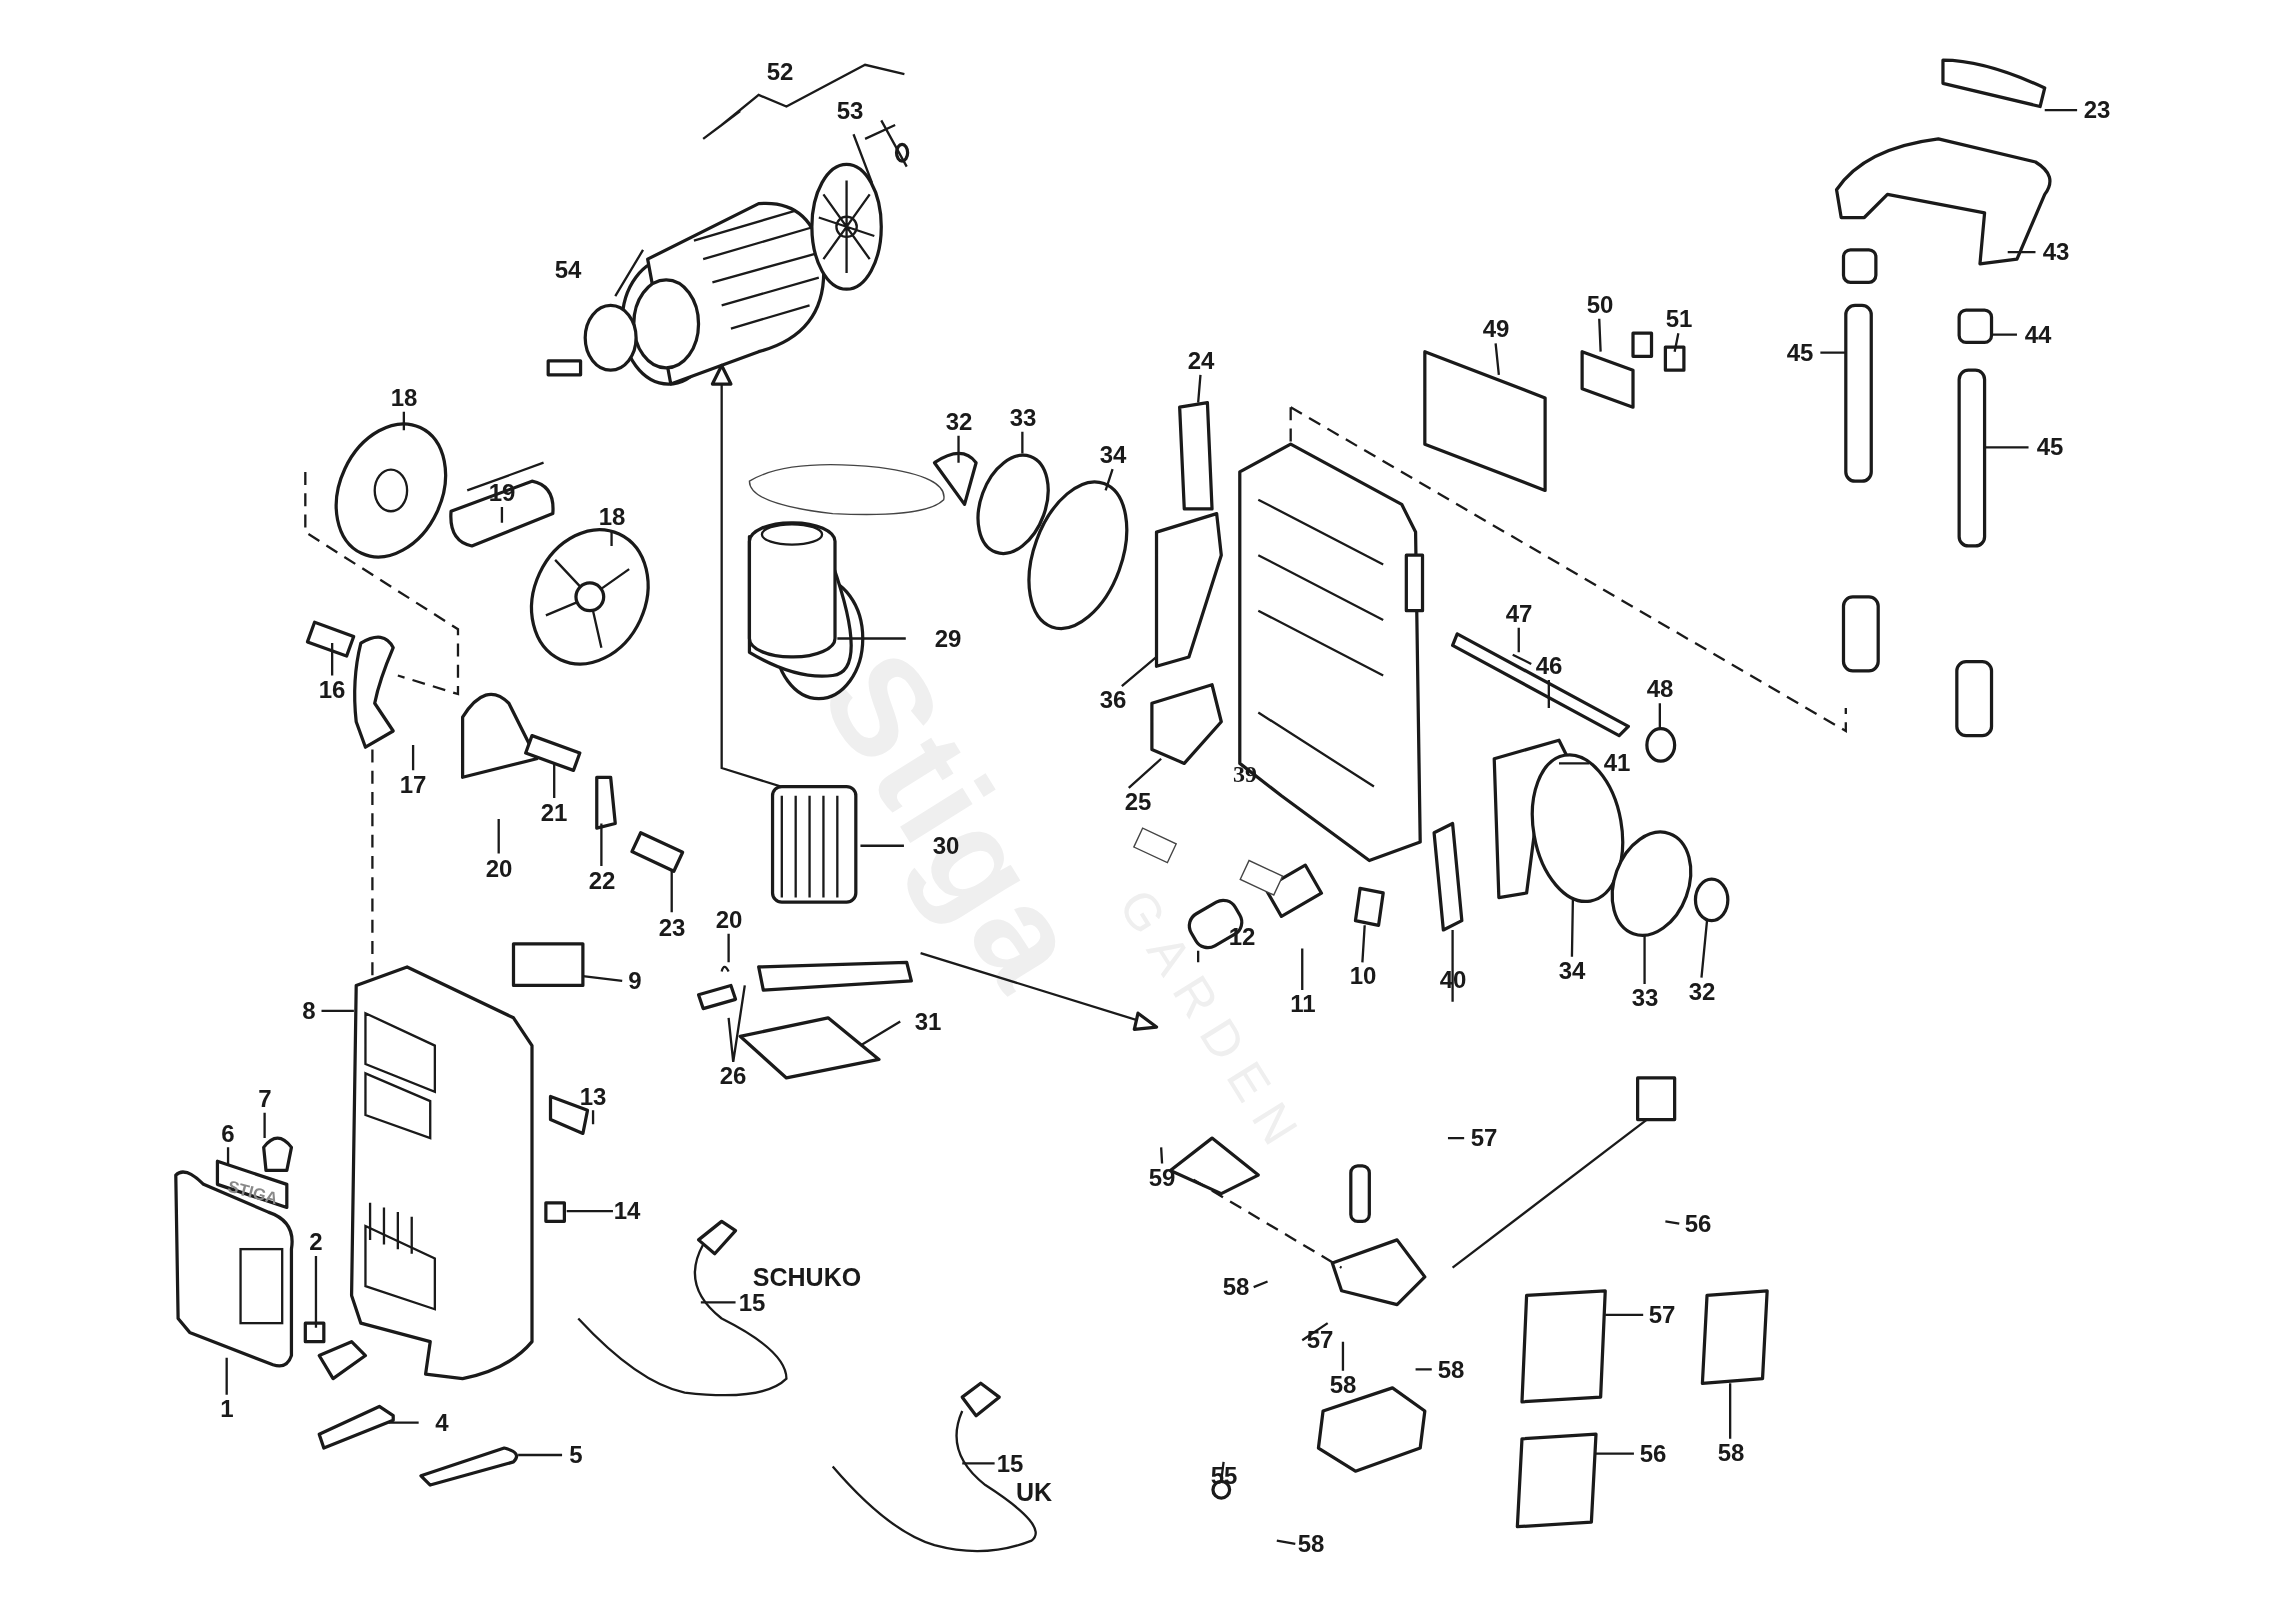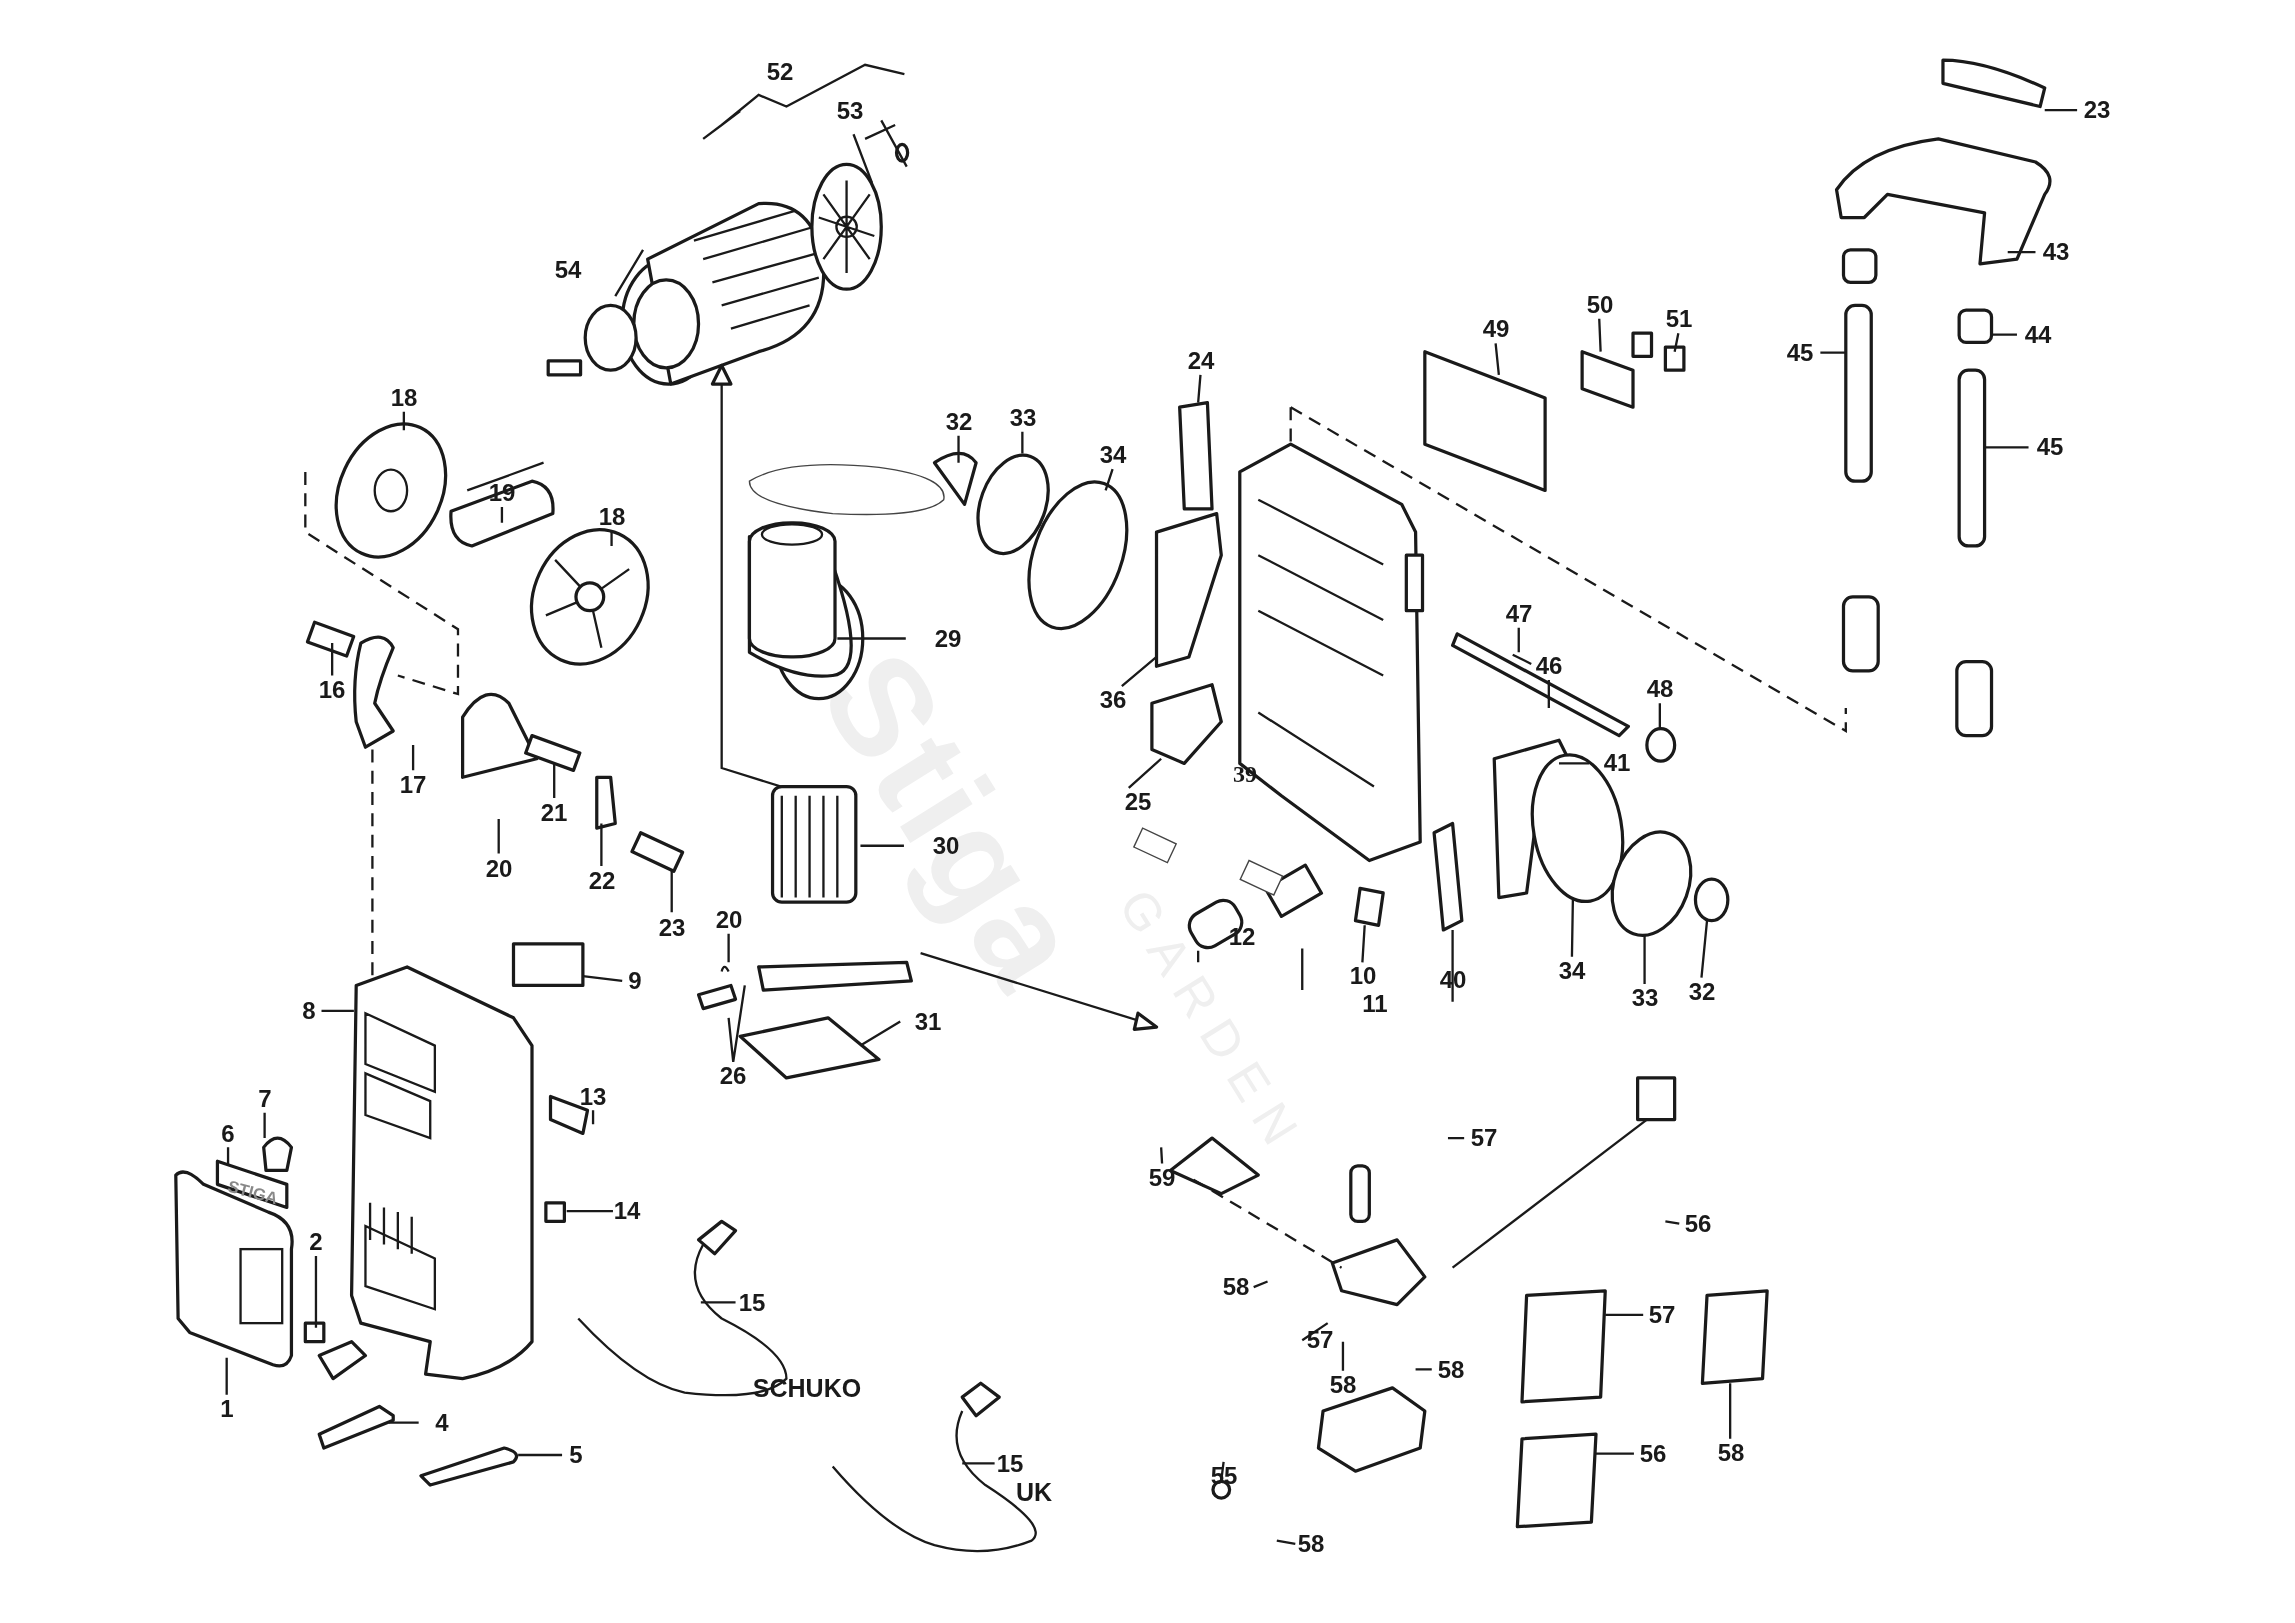--- a/index.html
+++ b/index.html
@@ -190,21 +190,21 @@
   <div id="labels">
       <div class="lbl" style="left: 227px; top: 1409px;">1</div>
       <div class="lbl" style="left: 316px; top: 1242px;">2</div>
       <div class="lbl" style="left: 442px; top: 1423px;">4</div>
       <div class="lbl" style="left: 576px; top: 1455px;">5</div>
       <div class="lbl" style="left: 228px; top: 1134px;">6</div>
       <div class="lbl" style="left: 265px; top: 1099px;">7</div>
       <div class="lbl" style="left: 309px; top: 1011px;">8</div>
       <div class="lbl" style="left: 635px; top: 981px;">9</div>
       <div class="lbl" style="left: 1363px; top: 976px;">10</div>
-      <div class="lbl" style="left: 1375px; top: 1004px;">11</div>
+      <div class="lbl" style="left: 1303px; top: 1004px;">11</div>
       <div class="lbl" style="left: 1198px; top: 937px; margin-left: 44px;">12</div>
       <div class="lbl" style="left: 593px; top: 1097px;">13</div>
       <div class="lbl" style="left: 627px; top: 1211px;">14</div>
       <div class="lbl" style="left: 752px; top: 1303px;">15</div>
       <div class="lbl" style="left: 1010px; top: 1464px;">15</div>
       <div class="lbl" style="left: 332px; top: 690px;">16</div>
       <div class="lbl" style="left: 413px; top: 785px;">17</div>
       <div class="lbl" style="left: 404px; top: 398px;">18</div>
       <div class="lbl" style="left: 612px; top: 517px;">18</div>
       <div class="lbl" style="left: 502px; top: 493px;">19</div>
@@ -250,16 +250,16 @@
       <div class="lbl" style="left: 1320px; top: 1340px;">57</div>
       <div class="lbl" style="left: 1662px; top: 1315px;">57</div>
       <div class="lbl" style="left: 1236px; top: 1287px;">58</div>
       <div class="lbl" style="left: 1343px; top: 1385px;">58</div>
       <div class="lbl" style="left: 1451px; top: 1370px;">58</div>
       <div class="lbl" style="left: 1311px; top: 1544px;">58</div>
       <div class="lbl" style="left: 1731px; top: 1453px;">58</div>
       <div class="lbl" style="left: 1162px; top: 1178px;">59</div>
     </div>
 
-  <div class="lbl big" style="left:807px;top:1388px;">SCHUKO</div>
+  <div class="lbl big" style="left:807px;top:1277px;">SCHUKO</div>
   <div class="lbl big" style="left:1034px;top:1492px;">UK</div>
 </div>
 
 
 </body></html>

